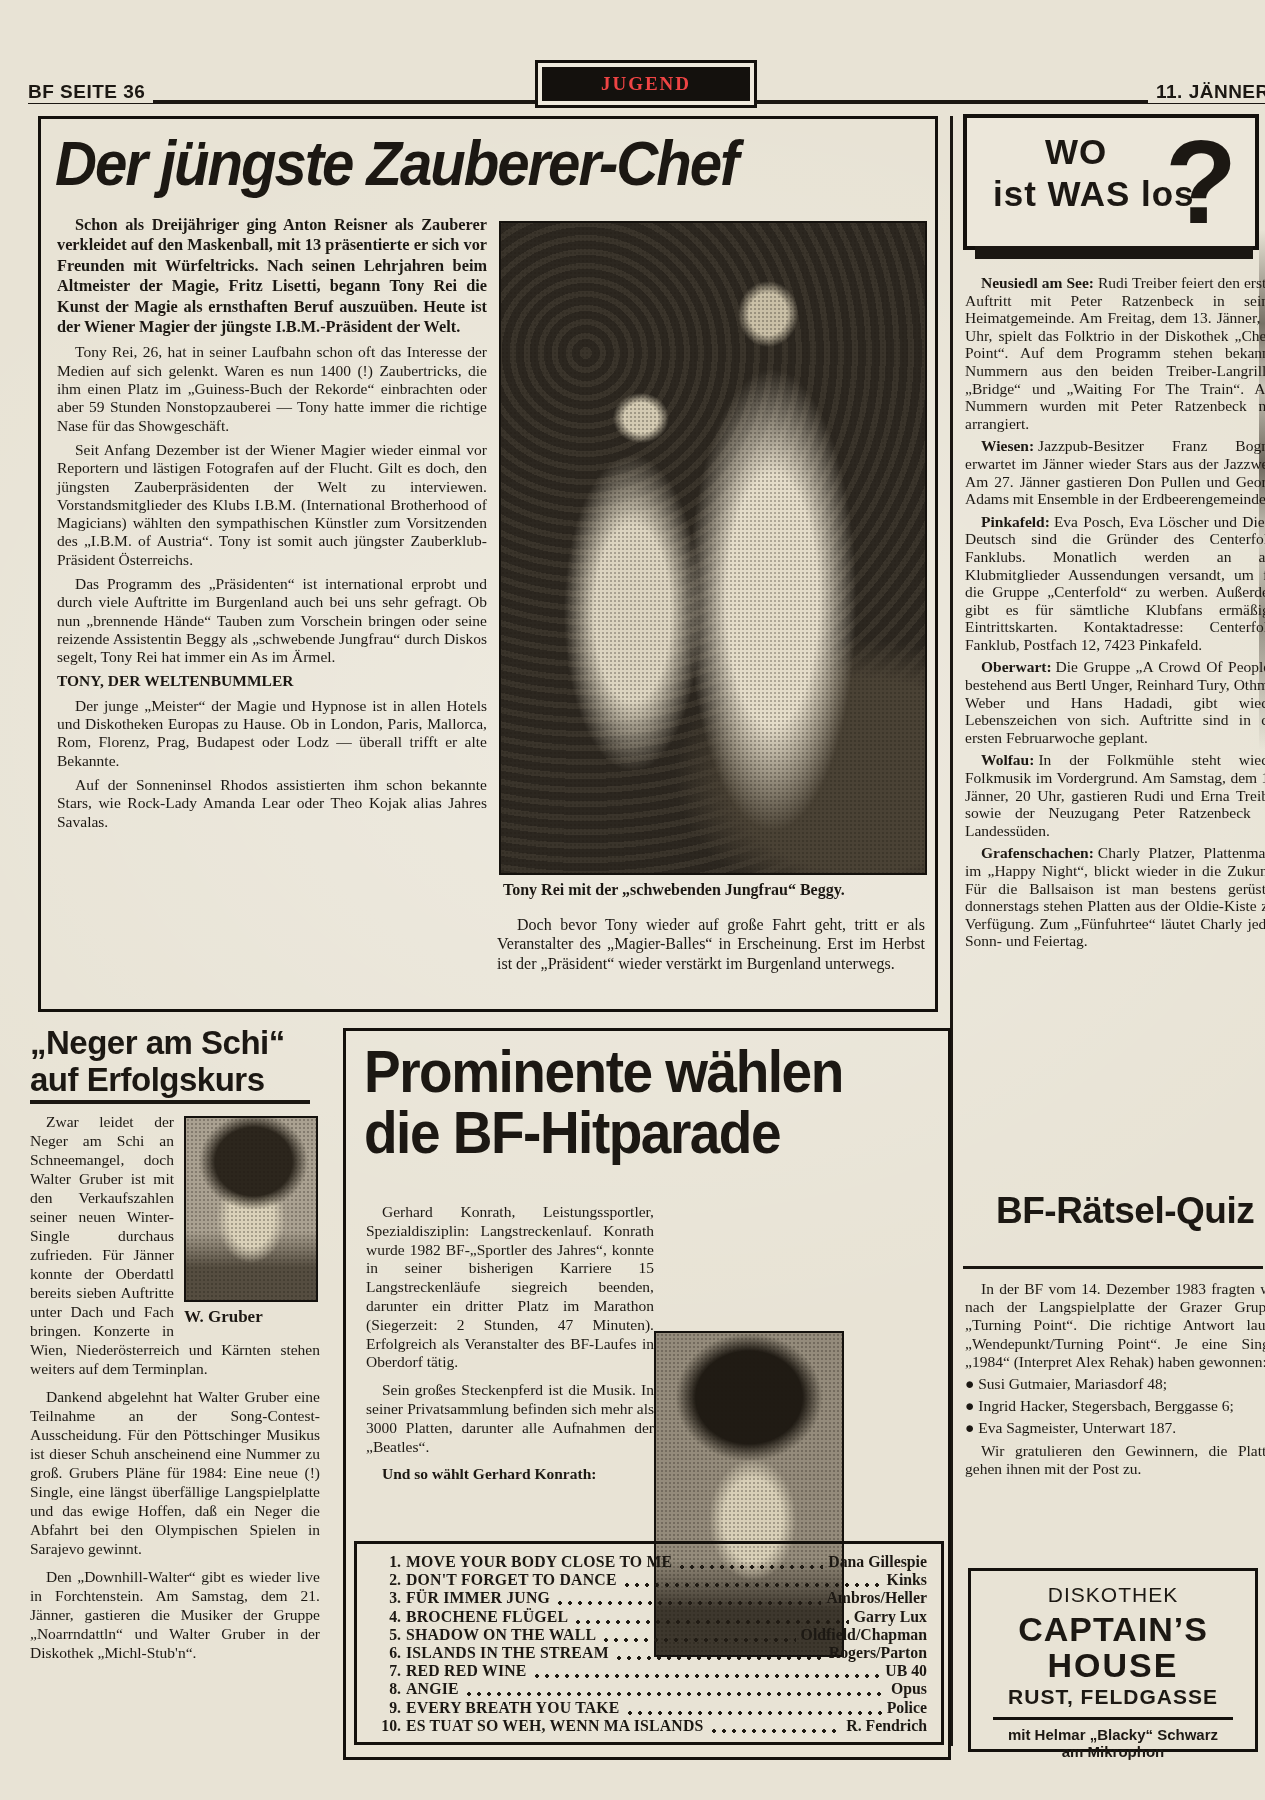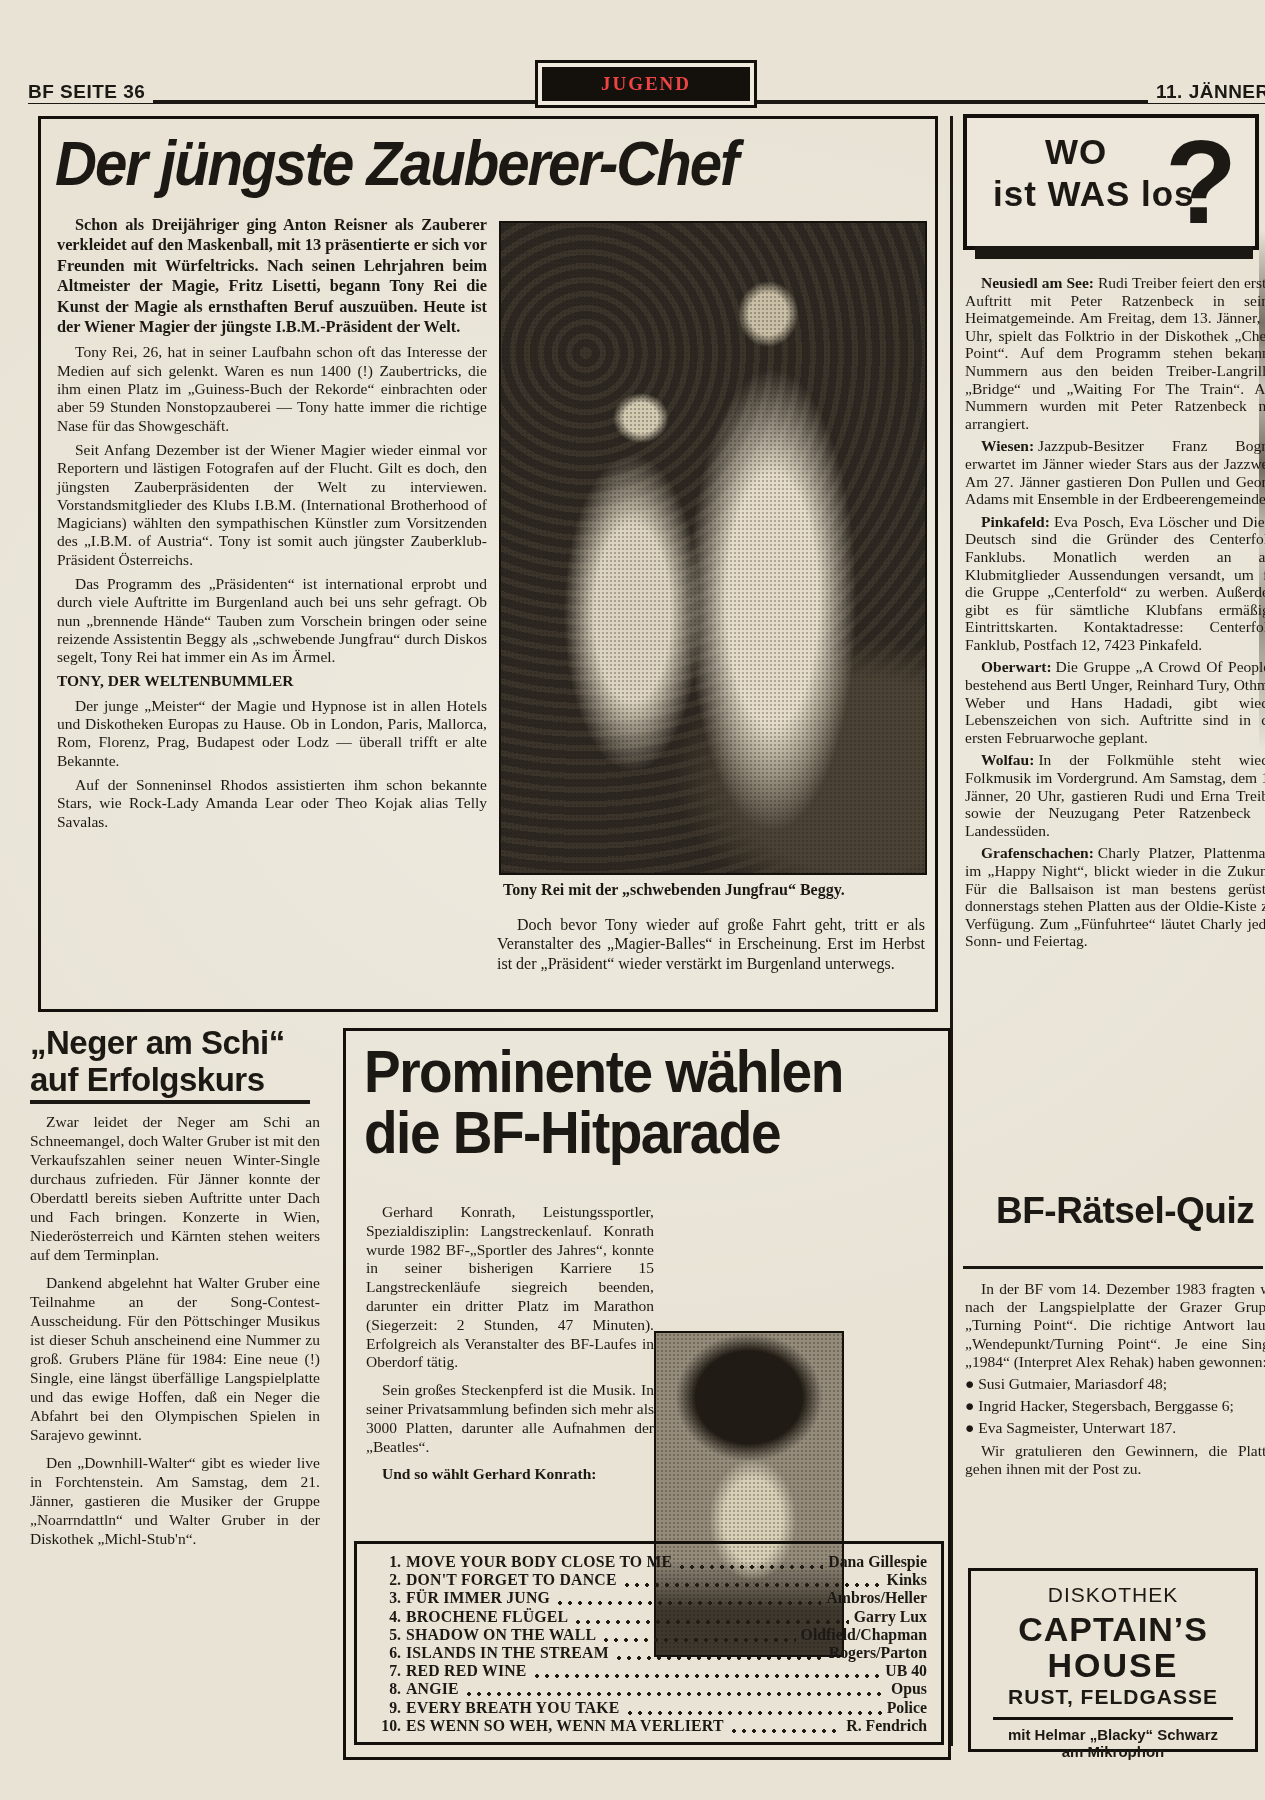--- a/index.html
+++ b/index.html
@@ -123,21 +123,21 @@
 <section class="abs artbox" style="left:38px;top:116px;width:894px;height:890px;overflow:hidden;">
   <h1 class="main-headline abs" style="left:14px;top:8px;margin:0;">Der jüngste Zauberer-Chef</h1>
 
   <div class="abs zbody" style="left:16px;top:96px;width:430px;">
     <p class="intro">Schon als Dreijähriger ging Anton Reisner als Zauberer verkleidet auf den Maskenball, mit 13 präsentierte er sich vor Freunden mit Würfeltricks. Nach seinen Lehrjahren beim Altmeister der Magie, Fritz Lisetti, begann Tony Rei die Kunst der Magie als ernsthaften Beruf auszuüben. Heute ist der Wiener Magier der jüngste I.B.M.-Präsident der Welt.</p>
     <p>Tony Rei, 26, hat in seiner Laufbahn schon oft das Interesse der Medien auf sich gelenkt. Waren es nun 1400 (!) Zaubertricks, die ihm einen Platz im „Guiness-Buch der Rekorde“ einbrachten oder aber 59 Stunden Nonstopzauberei — Tony hatte immer die richtige Nase für das Showgeschäft.</p>
     <p>Seit Anfang Dezember ist der Wiener Magier wieder einmal vor Reportern und lästigen Fotografen auf der Flucht. Gilt es doch, den jüngsten Zauberpräsidenten der Welt zu interviewen. Vorstandsmitglieder des Klubs I.B.M. (International Brotherhood of Magicians) wählten den sympathischen Künstler zum Vorsitzenden des „I.B.M. of Austria“. Tony ist somit auch jüngster Zauberklub-Präsident Österreichs.</p>
     <p>Das Programm des „Präsidenten“ ist international erprobt und durch viele Auftritte im Burgenland auch bei uns sehr gefragt. Ob nun „brennende Hände“ Tauben zum Vorschein bringen oder seine reizende Assistentin Beggy als „schwebende Jungfrau“ durch Diskos segelt, Tony Rei hat immer ein As im Ärmel.</p>
     <p class="subhead">TONY, DER WELTENBUMMLER</p>
     <p>Der junge „Meister“ der Magie und Hypnose ist in allen Hotels und Diskotheken Europas zu Hause. Ob in London, Paris, Mallorca, Rom, Florenz, Prag, Budapest oder Lodz — überall trifft er alte Bekannte.</p>
-    <p>Auf der Sonneninsel Rhodos assistierten ihm schon bekannte Stars, wie Rock-Lady Amanda Lear oder Theo Kojak alias Telly Savalas.</p>
+    <p>Auf der Sonneninsel Rhodos assistierten ihm schon bekannte Stars, wie Rock-Lady Amanda Lear oder Theo Kojak alias Jahres Savalas.</p>
   </div>
 
   <div class="abs photo photo-tony" style="left:458px;top:102px;width:424px;height:650px;"></div>
   <div class="abs photo-caption" style="left:462px;top:762px;width:424px;">Tony Rei mit der „schwebenden Jungfrau“ Beggy.</div>
   <div class="abs outro" style="left:456px;top:796px;width:428px;">
     <p>Doch bevor Tony wieder auf große Fahrt geht, tritt er als Veranstalter des „Magier-Balles“ in Erscheinung. Erst im Herbst ist der „Präsident“ wieder verstärkt im Burgenland unterwegs.</p>
   </div>
 </section>
 
 <div class="abs rule" style="left:950px;top:116px;width:2.5px;height:1630px;"></div>
@@ -177,20 +177,24 @@
   <div class="cap5">mit Helmar „Blacky“ Schwarz</div>
   <div class="cap6">am Mikrophon</div>
 </div>
 
 <div class="abs gruber-headline" style="left:30px;top:1024px;width:290px;">
   <div>„Neger am Schi“</div>
   <div>auf Erfolgskurs</div>
 </div>
 <div class="abs rule" style="left:30px;top:1100px;width:280px;height:4px;"></div>
 <div class="abs gruber-body" style="left:30px;top:1112px;width:290px;">
+  <div class="gruber-float">
+    <div class="photo photo-gruber" style="width:130px;height:182px;"></div>
+    <div class="gruber-cap">W. Gruber</div>
+  </div>
   <p>Zwar leidet der Neger am Schi an Schneemangel, doch Walter Gruber ist mit den Verkaufszahlen seiner neuen Winter-Single durchaus zufrieden. Für Jänner konnte der Oberdattl bereits sieben Auftritte unter Dach und Fach bringen. Konzerte in Wien, Niederösterreich und Kärnten stehen weiters auf dem Terminplan.</p>
   <p>Dankend abgelehnt hat Walter Gruber eine Teilnahme an der Song-Contest-Ausscheidung. Für den Pöttschinger Musikus ist dieser Schuh anscheinend eine Nummer zu groß. Grubers Pläne für 1984: Eine neue (!) Single, eine längst überfällige Langspielplatte und das ewige Hoffen, daß ein Neger die Abfahrt bei den Olympischen Spielen in Sarajevo gewinnt.</p>
   <p>Den „Downhill-Walter“ gibt es wieder live in Forchtenstein. Am Samstag, dem 21. Jänner, gastieren die Musiker der Gruppe „Noarrndattln“ und Walter Gruber in der Diskothek „Michl-Stub'n“.</p>
 </div>
 
 <section class="abs artbox" style="left:343px;top:1028px;width:602px;height:726px;overflow:hidden;">
   <div class="hit-headline" style="margin:10px 0 0 18px;">
     <div>Prominente wählen</div>
     <div>die BF-Hitparade</div>
   </div>
@@ -253,20 +257,20 @@
         <span class="song-artist">Opus</span>
       </div>
     <div class="song">
         <span class="song-rank">9.</span>
         <span class="song-title">EVERY BREATH YOU TAKE</span>
         <span class="song-leader"></span>
         <span class="song-artist">Police</span>
       </div>
     <div class="song">
         <span class="song-rank">10.</span>
-        <span class="song-title">ES WENN SO WEH, WENN MA VERLIERT</span>
+        <span class="song-title">ES TUAT SO WEH, WENN MA ISLANDS</span>
         <span class="song-leader"></span>
         <span class="song-artist">R. Fendrich</span>
       </div>
   </div>
 </section>
 
 <div class="abs edge-smudge" style="left:1259px;top:230px;width:6px;height:520px;"></div>
 
 </body></html>

